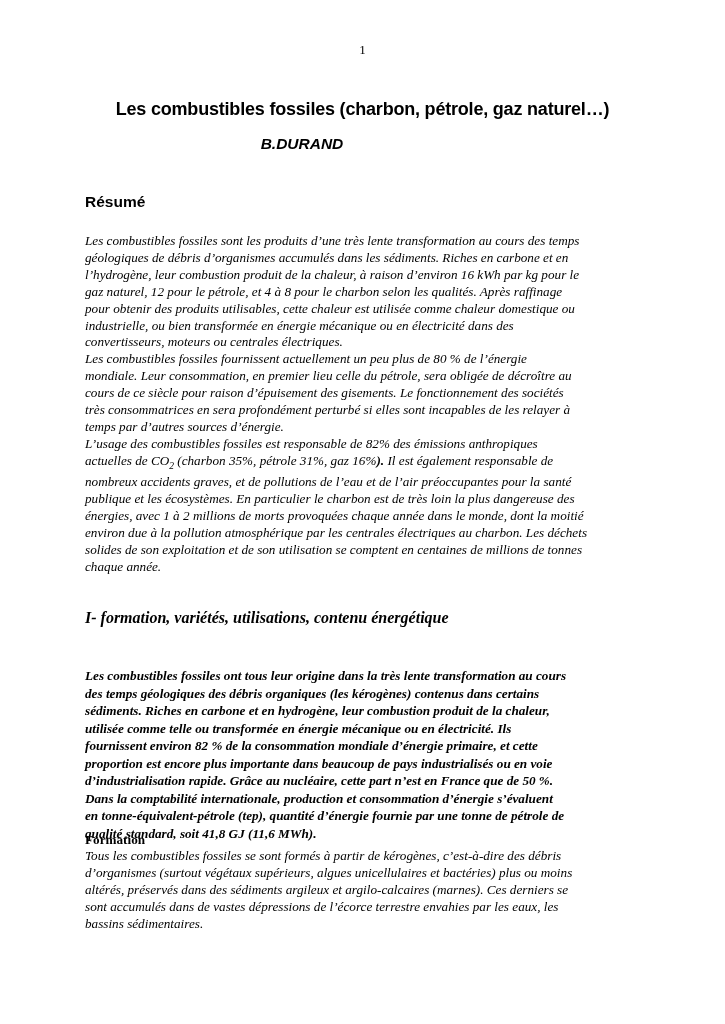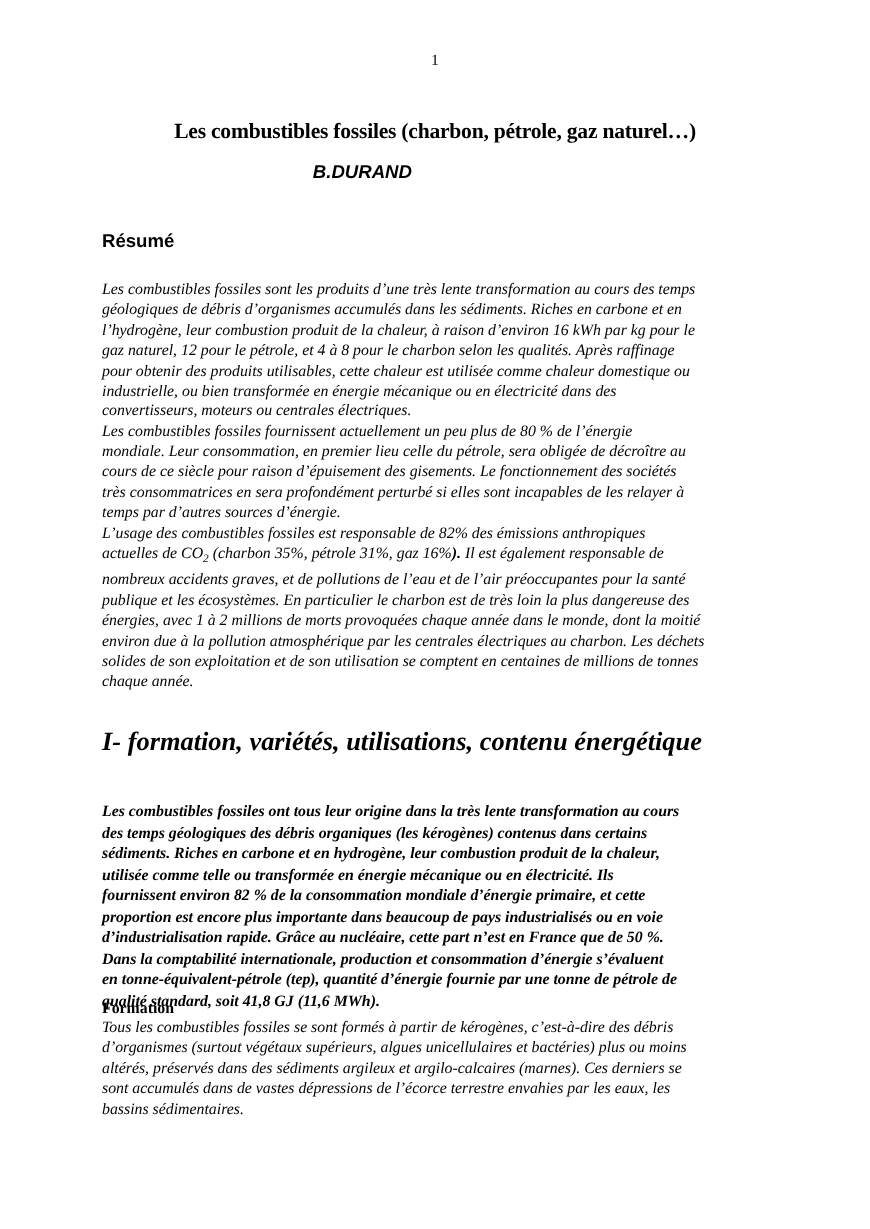--- a/index.html
+++ b/index.html
@@ -25,21 +25,21 @@
     font-size: 13px;
     line-height: 16px;
   }
   .title {
     position: absolute;
     top: 97px;
     left: 0;
     width: 725px;
     margin: 0;
     text-align: center;
-    font-family: Liberation Serif, serif;
+    font-family: Liberation Sans, sans-serif;
     font-weight: bold;
     font-size: 18px;
     line-height: 24px;
     letter-spacing: -0.2px;
   }
   .author {
     position: absolute;
     top: 134px;
     left: 0;
     width: 604px;
@@ -71,21 +71,21 @@
     line-height: 16.9px;
   }
   .sec-h {
     position: absolute;
     top: 607px;
     left: 85px;
     margin: 0;
     font-family: "Liberation Serif", "DejaVu Serif", serif;
     font-weight: bold;
     font-style: italic;
-    font-size: 22px;
+    font-size: 16px;
     line-height: 22px;
   }
   .bold-body {
     position: absolute;
     top: 667px;
     left: 85px;
     line-height: 17.5px;
     font-weight: bold;
   }
   .formation-block {

